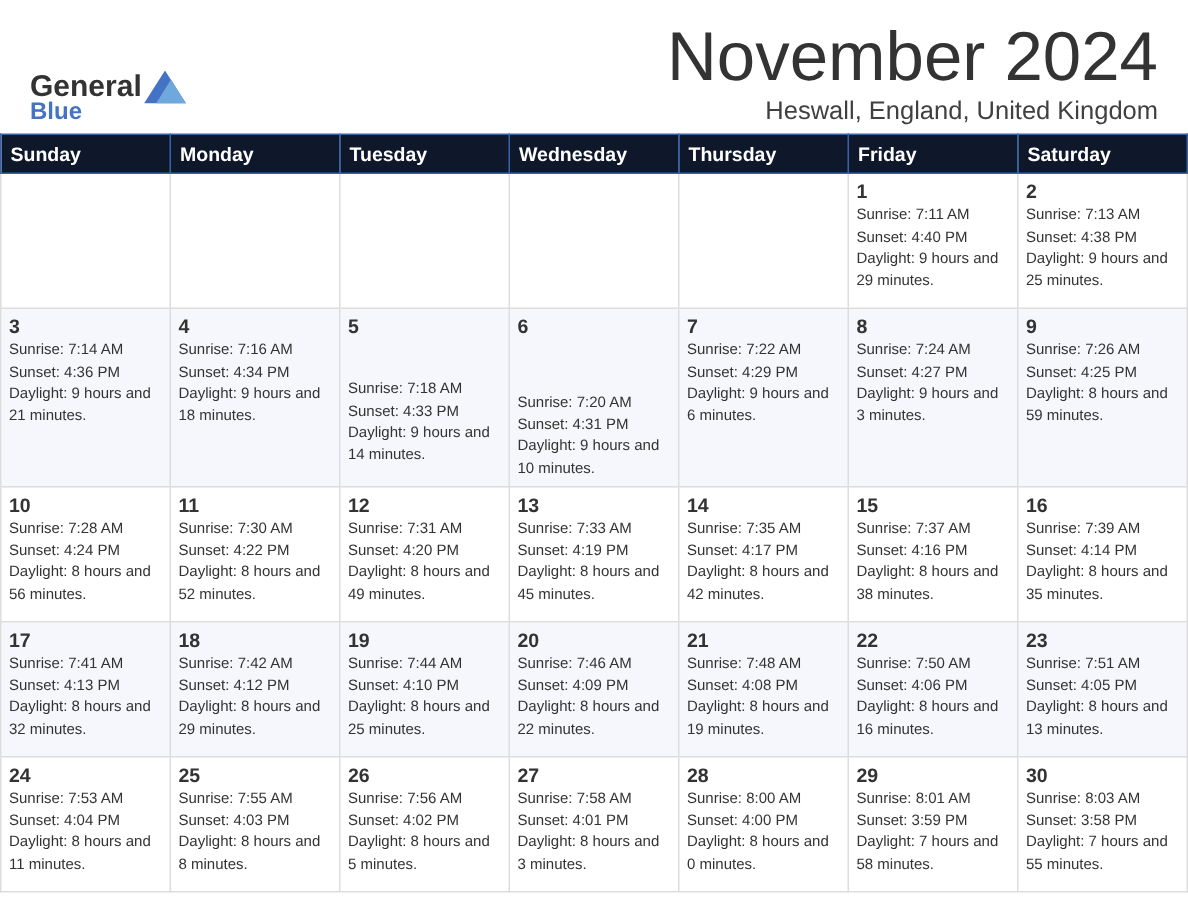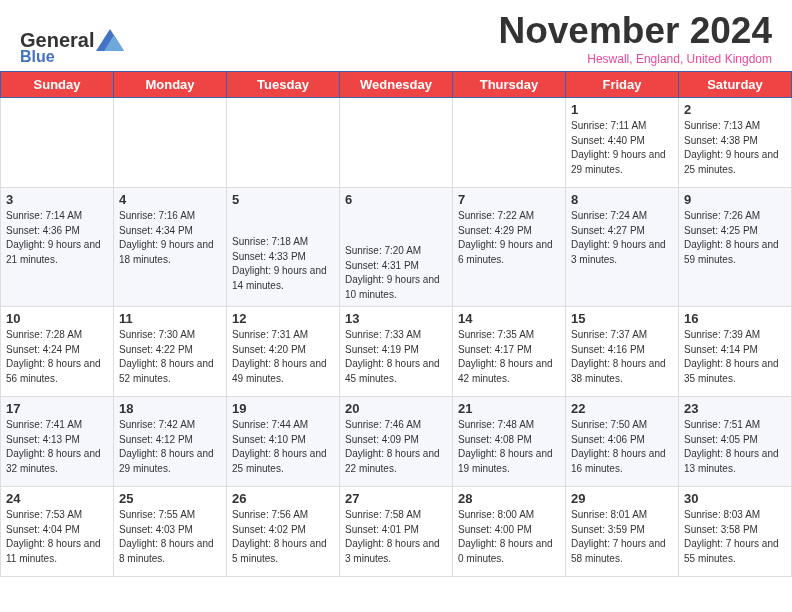--- a/index.html
+++ b/index.html
@@ -1,29 +1,29 @@
 <!DOCTYPE html>
 <html><head>
   <meta charset="utf-8">
   <style>
     * { box-sizing: border-box; margin: 0; padding: 0; }
     body { font-family: Arial, sans-serif; background: #fff; width: 792px; min-height: 612px; }
     
     .header { padding: 10px 20px 5px 20px; display: flex; align-items: flex-end; justify-content: space-between; }
     
     .title-section { text-align: right; }
-    .month-title { font-size: 37px; color: #333; font-weight: 700; }
-    .subtitle { font-size: 12px; color: #ec4899; }
+    .month-title { font-size: 46px; color: #333; font-weight: 400; }
+    .subtitle { font-size: 17px; color: #404040; }
     
     .calendar-table { width: 100%; border-collapse: collapse; }
     
     .calendar-table th {
-      background-color: #ef4444;
+      background-color: #0f172a;
       color: white;
-      text-align: center;
+      text-align: left;
       padding: 5px 6px;
       font-size: 13px;
       font-weight: bold;
       border: 1px solid #3a62a8;
     }
     
     .calendar-table td {
       width: calc(100% / 7);
       vertical-align: top;
       padding: 4px 5px;

